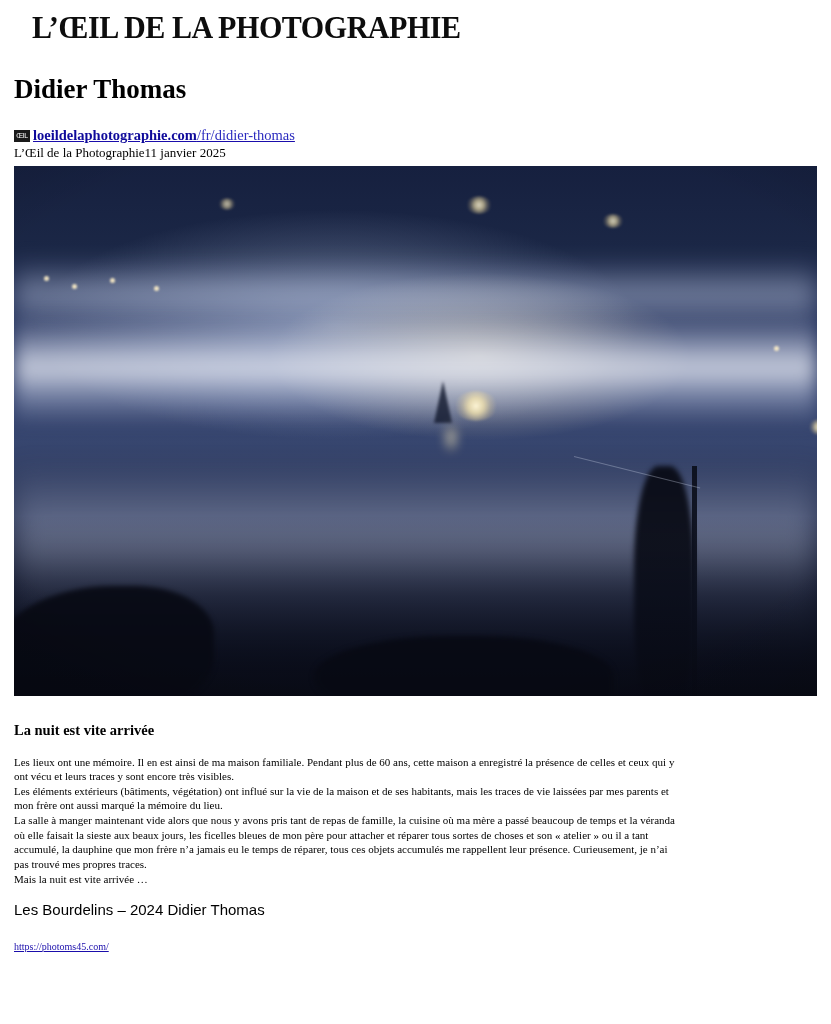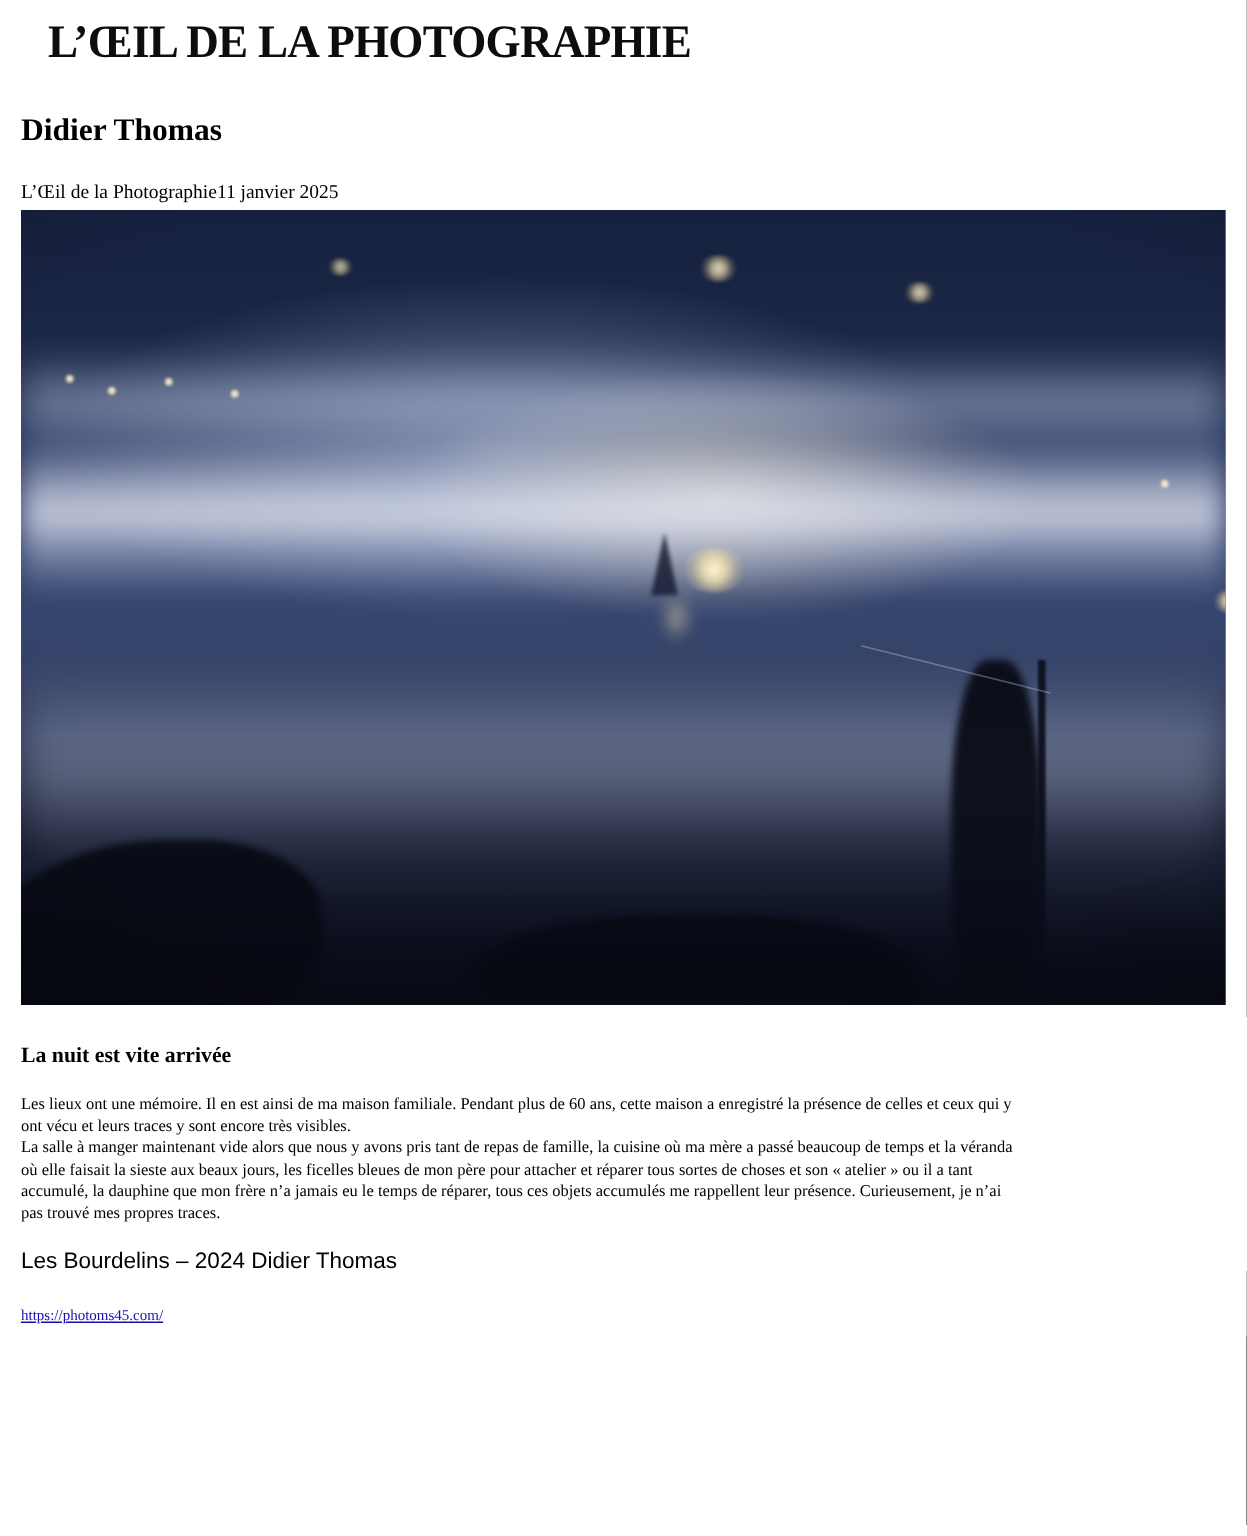--- a/index.html
+++ b/index.html
@@ -31,21 +31,21 @@
     line-height: 1.05;
     color: #0d0d0d;
     font-stretch: condensed;
     transform: scaleX(0.97);
     transform-origin: left center;
     white-space: nowrap;
   }
   
   .article-title {
     font-family: "Liberation Serif", serif;
-    font-size: 21px;
+    font-size: 27px;
     font-weight: bold;
     margin: 30px 0 22px 0;
     line-height: 1.1;
   }
   
   .url-line {
     font-family: "Liberation Serif", serif;
     font-size: 14.5px;
     line-height: 1.25;
     margin: 0 0 1px 0;
@@ -227,20 +227,24 @@
 <body>
 
 <div class="page">
 
   <div class="masthead">
     <div class="masthead-title">L’ŒIL DE LA PHOTOGRAPHIE</div>
   </div>
 
   <h1 class="article-title">Didier Thomas</h1>
 
+  <div class="url-line">
+    <span class="favicon">ŒIL</span>
+    <a class="url-link" href="#"><span class="domain">loeildelaphotographie.com</span><span class="path">/fr/didier-thomas</span></a>
+  </div>
 
   <div class="byline">L’Œil de la Photographie11 janvier 2025</div>
 
   <div class="hero">
     <div class="hero-sky"></div>
     <div class="hero-band2"></div>
     <div class="hero-band"></div>
     <div class="hero-mid"></div>
     <div class="spire"></div>
     <div class="branch b3"></div>
@@ -260,20 +264,22 @@
     <div class="speck" style="left:96px; top:112px;"></div>
     <div class="speck" style="left:140px; top:120px;"></div>
     <div class="speck" style="left:760px; top:180px;"></div>
     <div class="vignette"></div>
   </div>
 
   <div class="caption-head">La nuit est vite arrivée</div>
 
   <div class="body-block">
     <p>Les lieux ont une mémoire. Il en est ainsi de ma maison familiale. Pendant plus de 60 ans, cette maison a enregistré la présence de celles et ceux qui y ont vécu et leurs traces y sont encore très visibles.</p>
+    <p>Les éléments extérieurs (bâtiments, végétation) ont influé sur la vie de la maison et de ses habitants, mais les traces de vie laissées par mes parents et mon frère ont aussi marqué la mémoire du lieu.</p>
     <p>La salle à manger maintenant vide alors que nous y avons pris tant de repas de famille, la cuisine où ma mère a passé beaucoup de temps et la véranda où elle faisait la sieste aux beaux jours, les ficelles bleues de mon père pour attacher et réparer tous sortes de choses et son « atelier » ou il a tant accumulé, la dauphine que mon frère n’a jamais eu le temps de réparer, tous ces objets accumulés me rappellent leur présence. Curieusement, je n’ai pas trouvé mes propres traces.</p>
+    <p>Mais la nuit est vite arrivée …</p>
   </div>
 
   <div class="credit">Les Bourdelins – 2024 Didier Thomas</div>
 
   <a class="ext-link" href="#">https://photoms45.com/</a>
 
 </div>
 
 </body></html>

